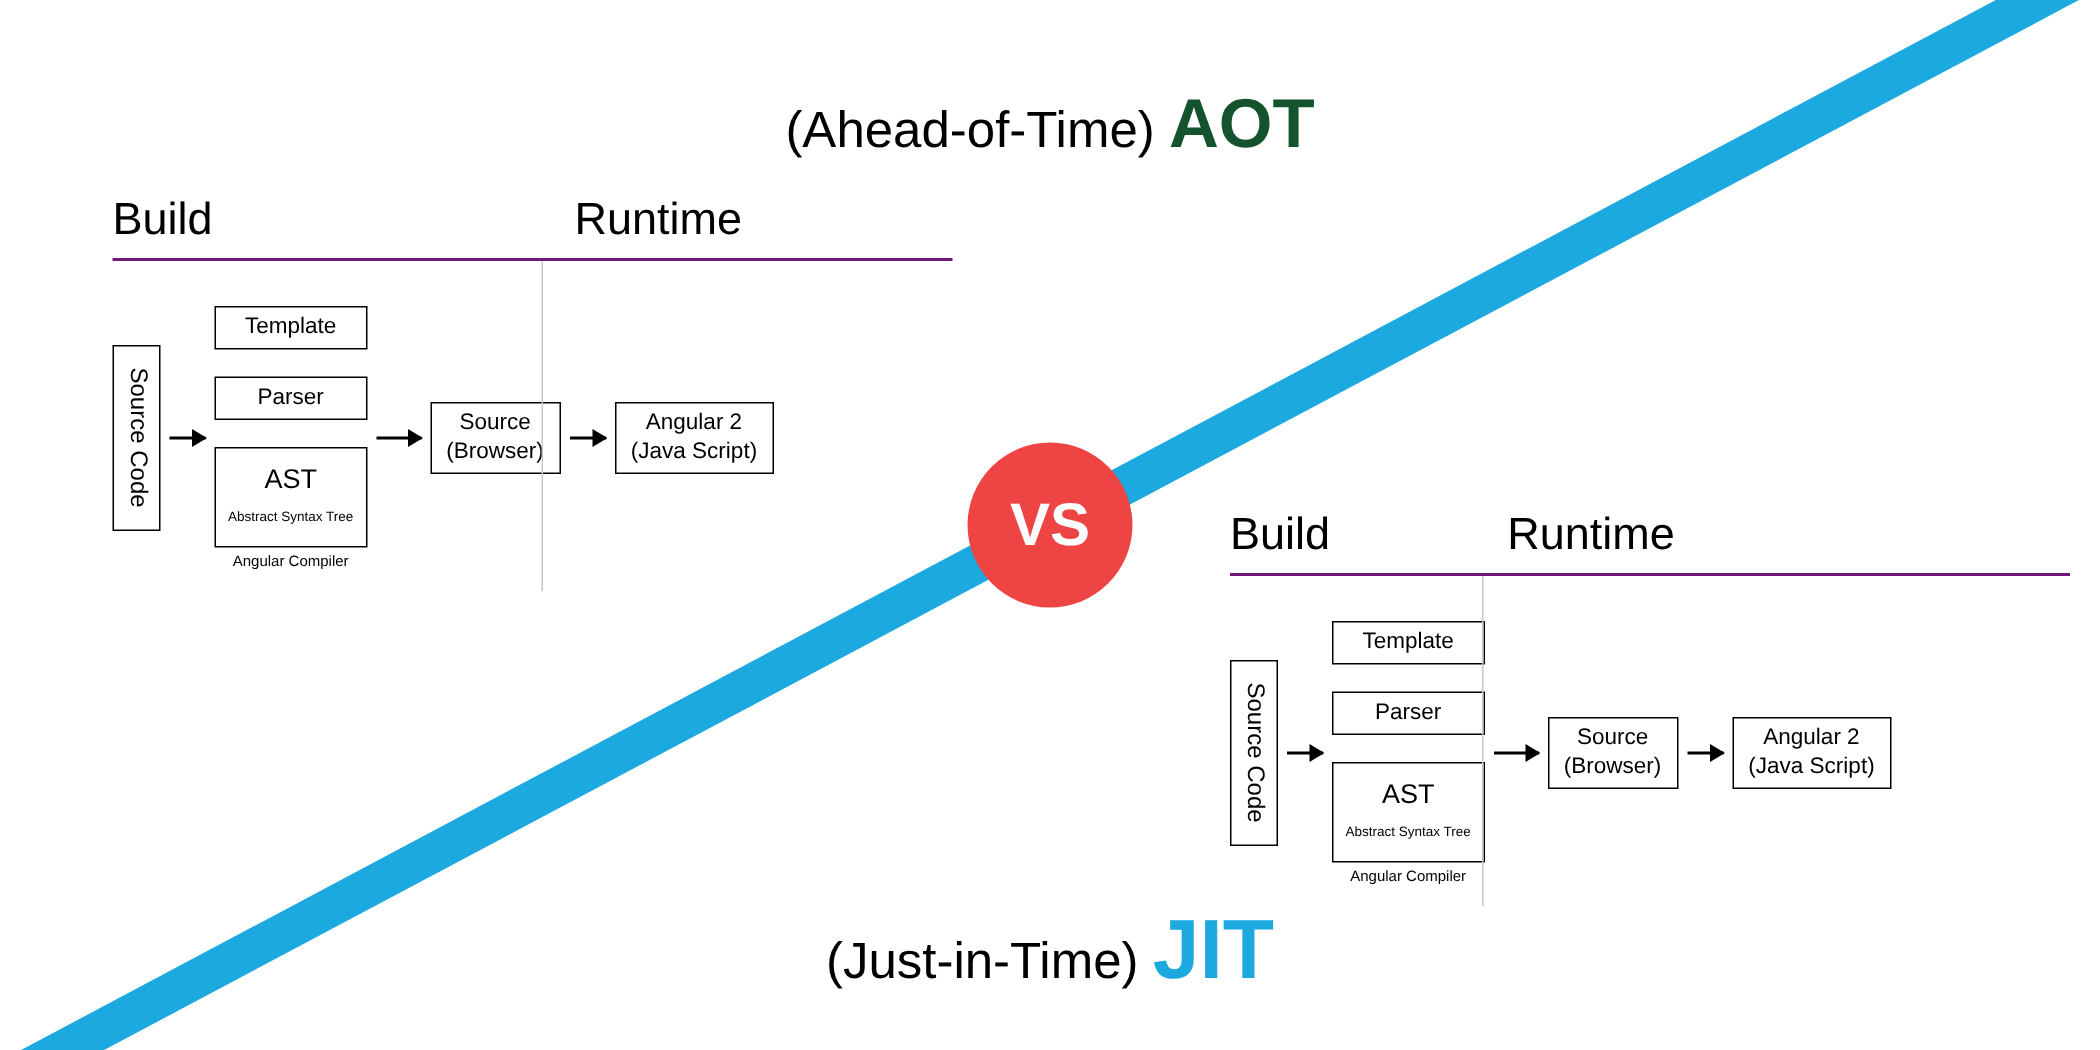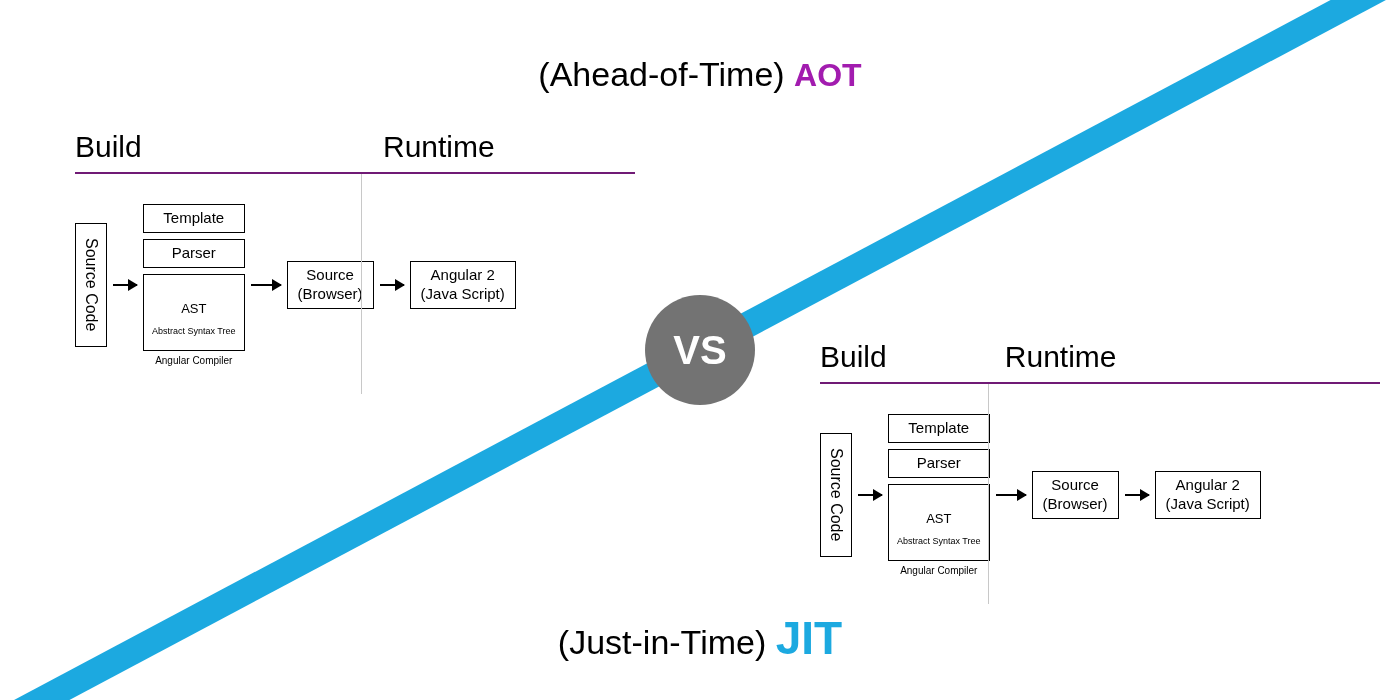--- a/index.html
+++ b/index.html
@@ -22,56 +22,56 @@
       z-index: 1;
     }
     .vs-circle {
       position: absolute;
       top: 50%;
       left: 50%;
       transform: translate(-50%, -50%);
       width: 110px;
       height: 110px;
       border-radius: 50%;
-      background: #737373;
+      background: #ef4444;
       display: flex;
       align-items: center;
       justify-content: center;
       color: #fff;
       font-size: 40px;
       font-weight: bold;
       z-index: 2;
     }
     .title-aot {
       position: absolute;
       top: 55px;
       left: 50%;
       transform: translateX(-50%);
       font-size: 34px;
       color: #000;
       z-index: 3;
     }
     .title-aot .abbr {
-      color: #a21caf;
+      color: #14532d;
       font-weight: bold;
-      font-size: 32px;
+      font-size: 46px;
     }
     .title-jit {
       position: absolute;
       bottom: 35px;
       left: 50%;
       transform: translateX(-50%);
       font-size: 34px;
       color: #000;
       z-index: 3;
     }
     .title-jit .abbr {
       color: #1ca9e0;
       font-weight: bold;
-      font-size: 46px;
+      font-size: 56px;
     }
     .panel {
       position: absolute;
       z-index: 3;
     }
     .panel-aot { top: 130px; left: 75px; width: 560px; }
     .panel-jit { top: 340px; left: 820px; width: 560px; }
     .section-heads {
       display: flex;
       border-bottom: 2px solid #701a75;
@@ -107,23 +107,23 @@
       text-align: center;
     }
     .box {
       border: 1.5px solid #000;
       padding: 4px 10px;
       font-size: 15px;
       text-align: center;
       line-height: 1.25;
       white-space: pre-line;
     }
-    .stack { display: flex; flex-direction: column; gap: 6px; align-items: stretch; }
+    .stack { display: flex; flex-direction: column; gap: 18px; align-items: stretch; }
     .stack .box.ast-box { font-size: 9px; line-height: 1.1; padding: 2px 8px 4px 8px; }
-    .stack .box.ast-box .ast-main { font-size: 13px; margin-top: 16px; }
+    .stack .box.ast-box .ast-main { font-size: 18px; }
     .stack-label { font-size: 10px; text-align: center; margin-top: 4px; }
     .arrow {
       width: 24px;
       height: 2px;
       background: #000;
       position: relative;
       flex-shrink: 0;
     }
     .arrow::after {
       content: "";

